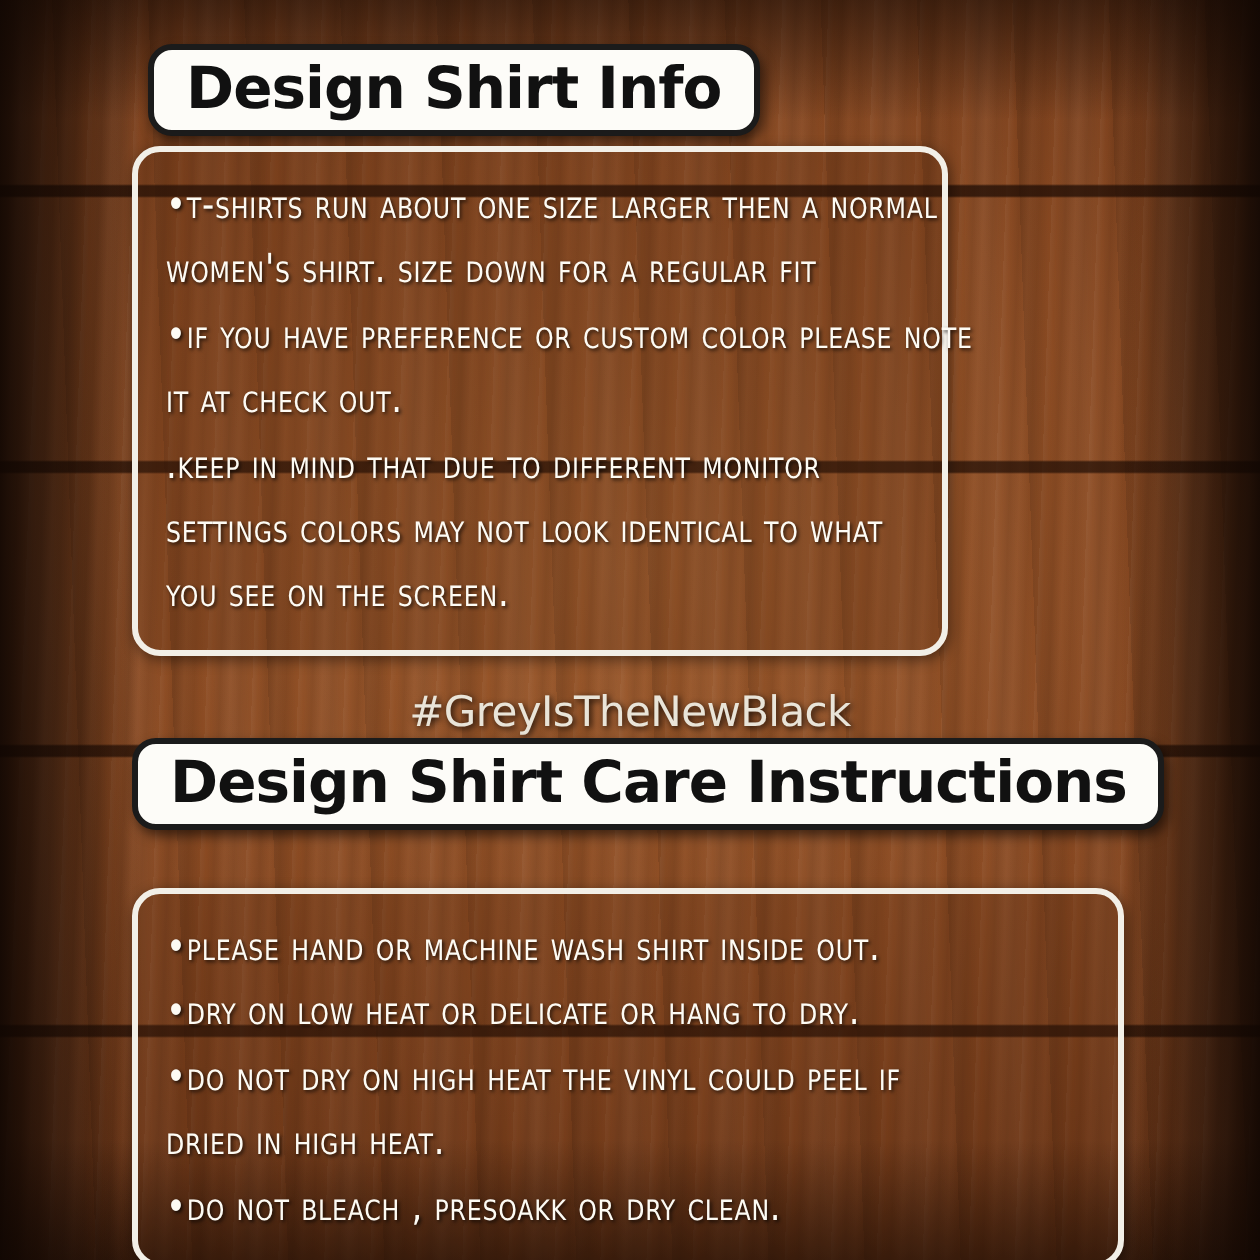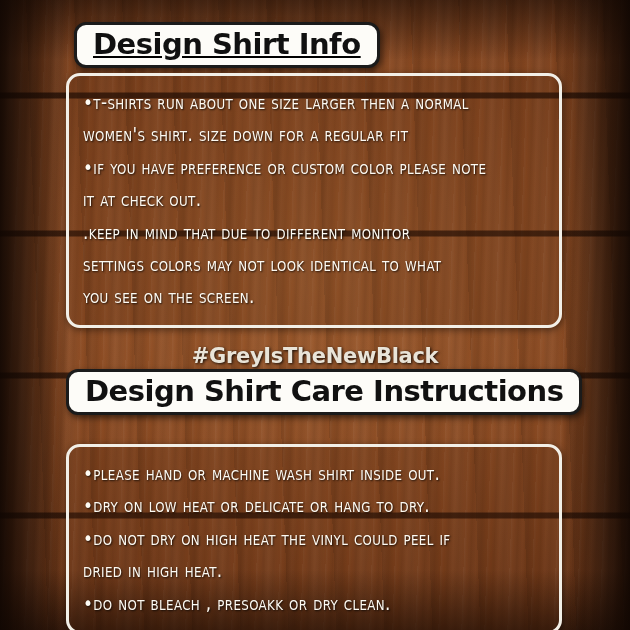--- a/index.html
+++ b/index.html
@@ -108,29 +108,29 @@
     transform: scaleX(0.94);
     transform-origin: left center;
     white-space: nowrap;
   }
 
   
   .hashtag {
     text-align: center;
     color: #e9e4d8;
     font-family: "DejaVu Sans", sans-serif;
-    font-weight: bold;
+    font-weight: normal;
     font-size: 21px;
     letter-spacing: -0.3px;
     text-shadow: 1px 1px 3px rgba(0,0,0,0.85);
   }
 
   
-  .sec1-title { position: absolute; left: 74px; top: 22px; text-decoration: underline; }
-  .sec1-box   { position: absolute; left: 66px; top: 73px; width: 496px; box-sizing: border-box; }
+  .sec1-title { position: absolute; left: 74px; top: 22px; }
+  .sec1-box   { position: absolute; left: 66px; top: 73px; width: 408px; box-sizing: border-box; }
   .hash       { position: absolute; left: 0; right: 0; top: 344px; }
   .sec2-title { position: absolute; left: 66px; top: 369px; }
   .sec2-box   { position: absolute; left: 66px; top: 444px; width: 496px; box-sizing: border-box; }
 </style>
 </head>
 <body>
 
 <div id="page">
   <div class="content">
 

